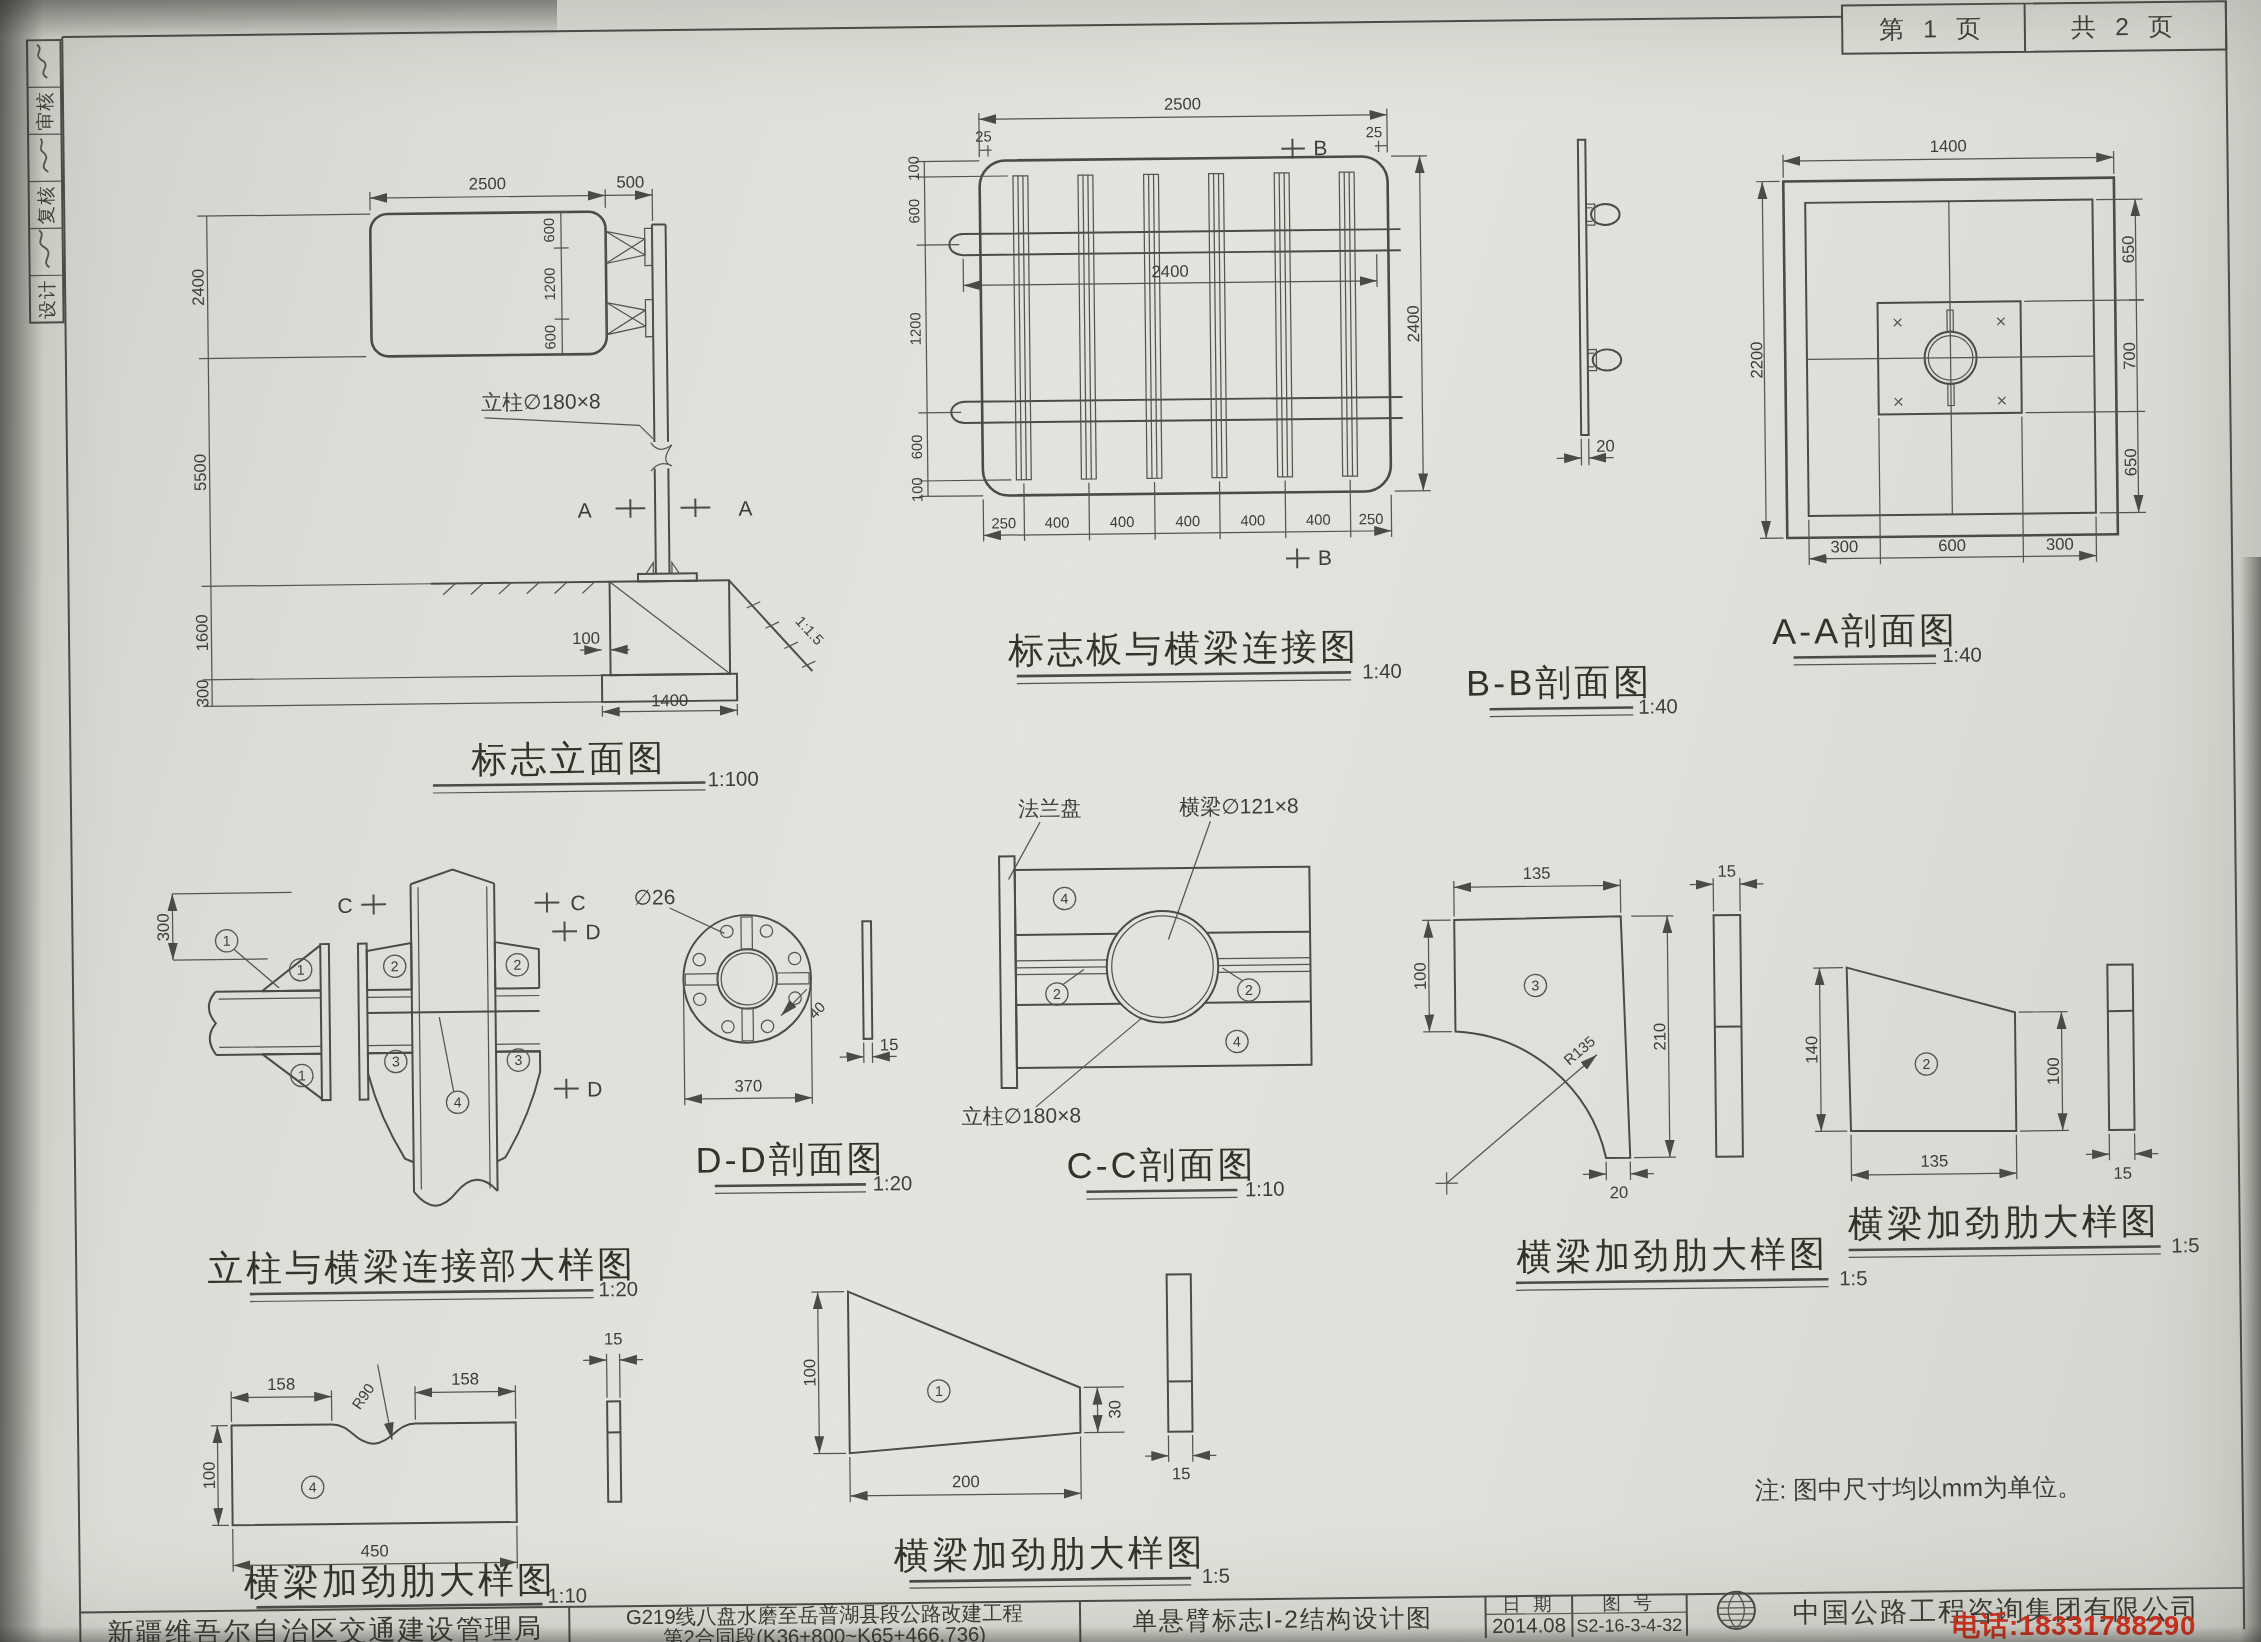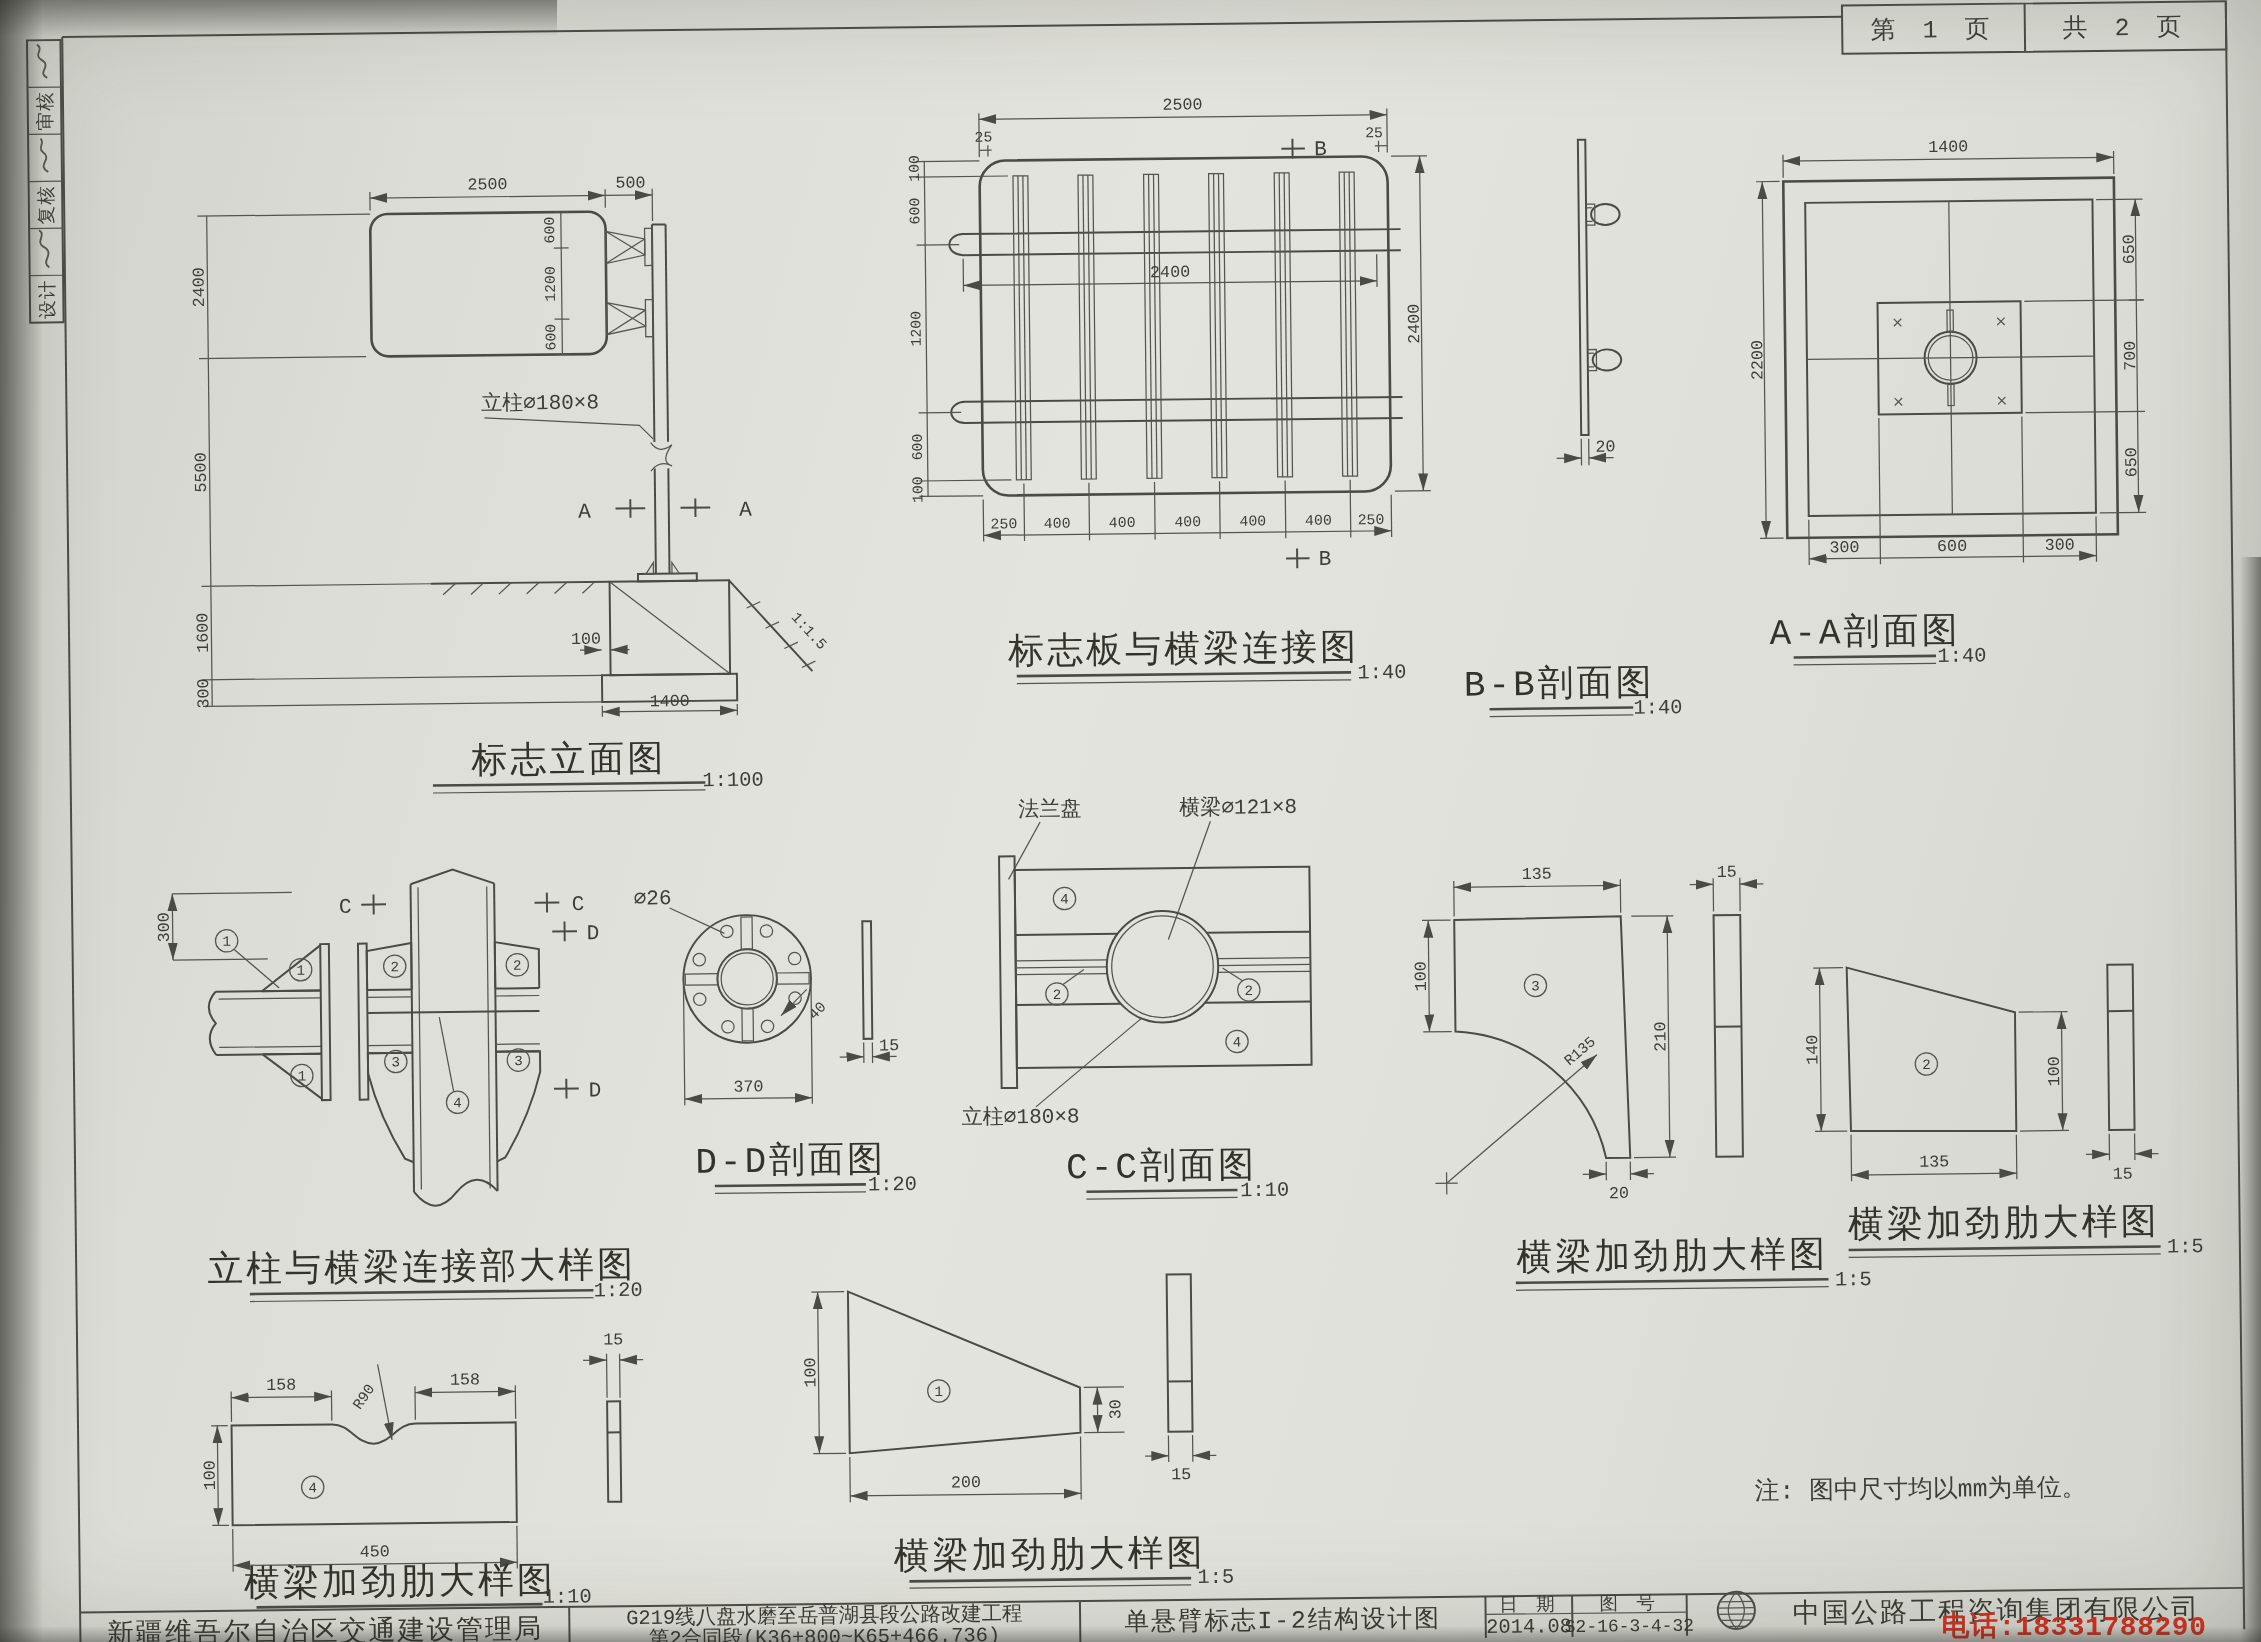--- a/index.html
+++ b/index.html
@@ -1,17 +1,17 @@
 <!DOCTYPE html>
 <html style="font-size:10px"><head>
 <meta charset="utf-8">
 <style>
   html,body{margin:0;padding:0;background:#6b6b64;}
   #stage{position:relative;width:2261px;height:1642px;overflow:hidden;
-         font-family:Liberation Mono, monospace;text-align:right;}
+         font-family:Liberation Sans, sans-serif;text-align:right;}
   #paper{position:absolute;inset:0;
          background:linear-gradient(105deg,#cfd0c9 0%,#dcddd6 18%,#e4e4de 45%,#dfe0d9 70%,#d3d4cd 100%);
          box-shadow:inset 0 0 111px rgba(60,60,52,.25);}
   .shade{position:absolute;pointer-events:none;}
   #edgeL{left:0;top:0;width:43px;height:100%;
          background:linear-gradient(90deg,rgba(35,35,30,.6),rgba(35,35,30,0));}
   #edgeTL{left:0;top:0;width:557px;height:37px;
          background:linear-gradient(180deg,rgba(35,35,30,.45),rgba(35,35,30,0));}
   #edgeR{right:0;top:557px;width:21px;height:1085px;
          background:linear-gradient(270deg,rgba(35,35,30,.5),rgba(35,35,30,0));}

